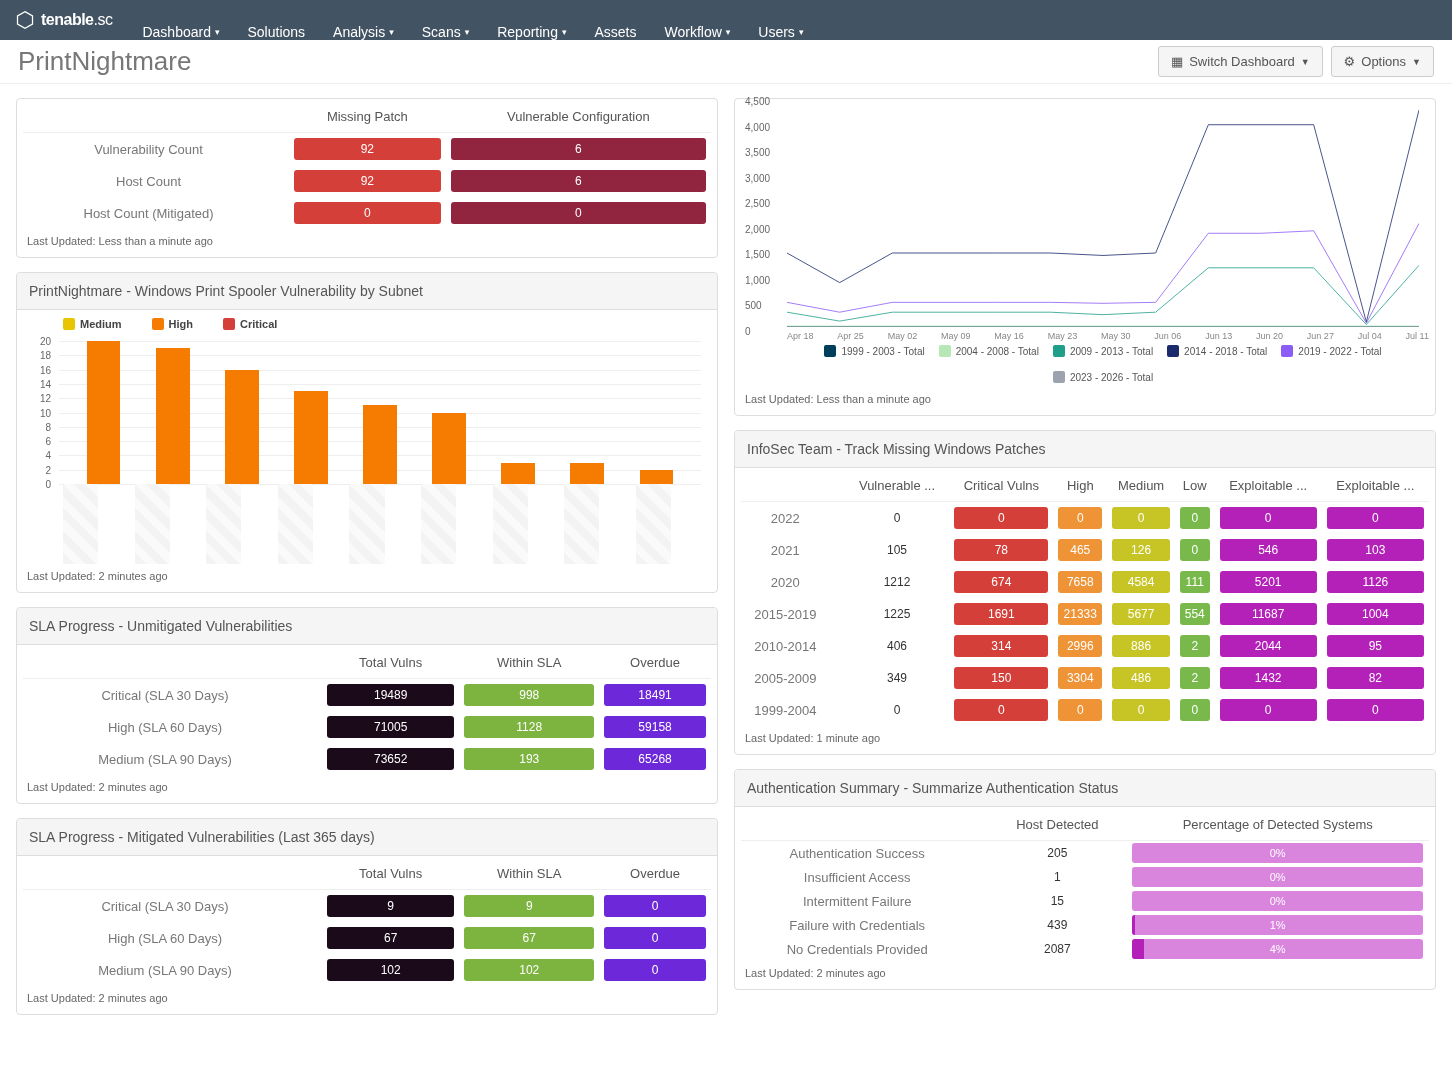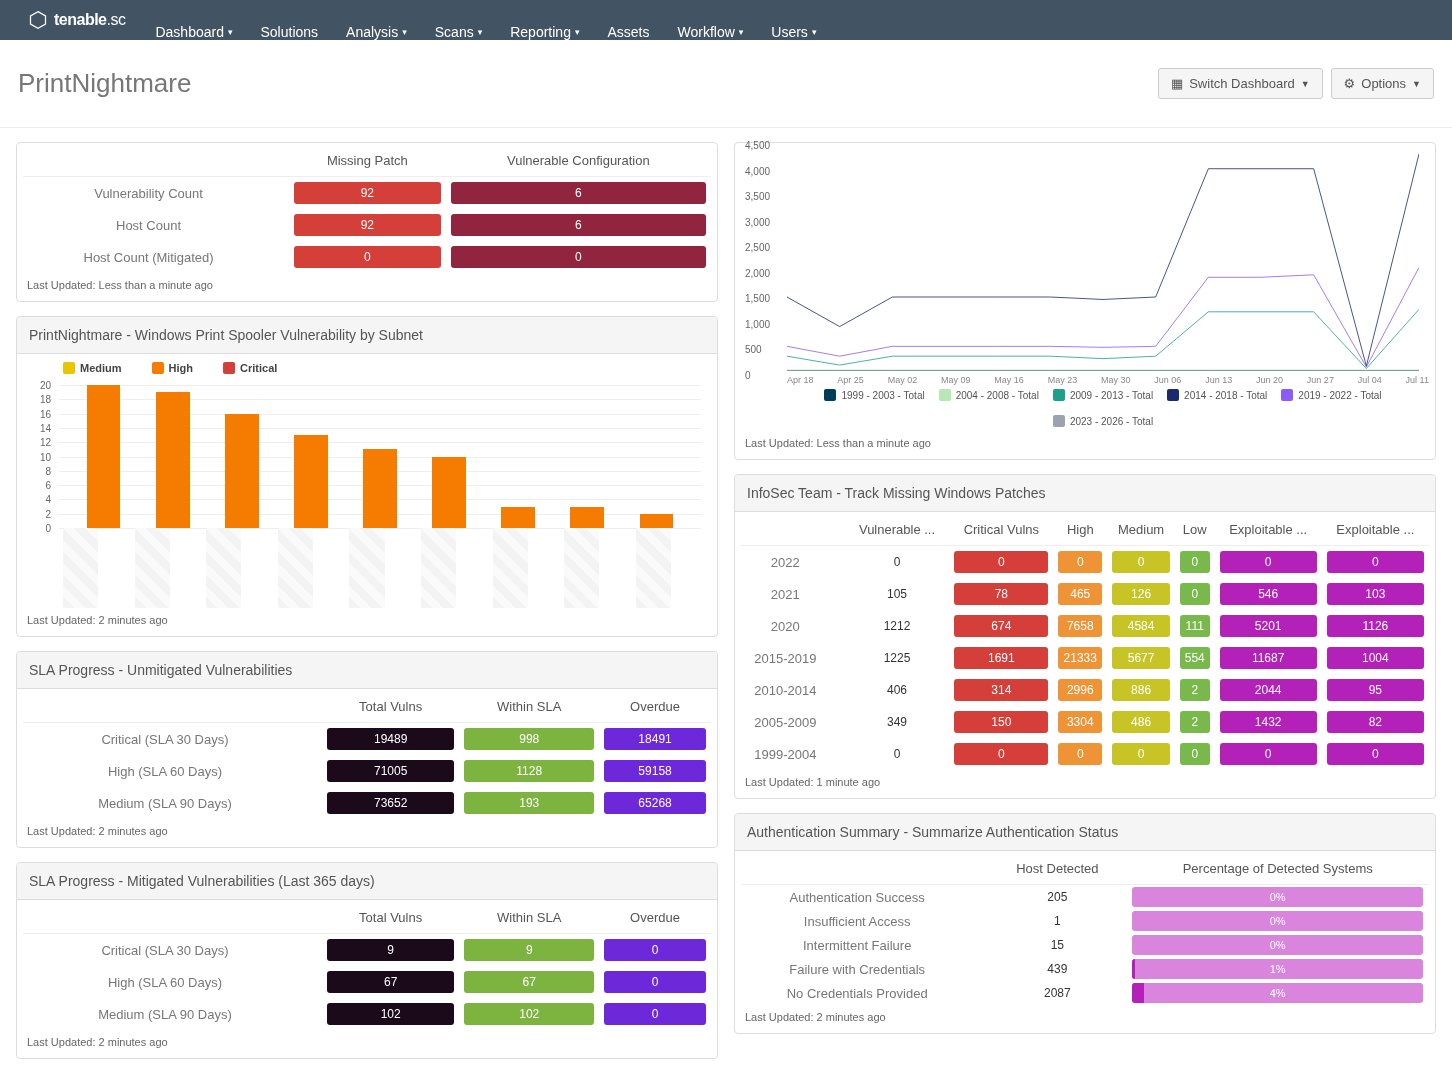--- a/index.html
+++ b/index.html
@@ -1,25 +1,25 @@
 <!DOCTYPE html>
 <html><head>
 <meta charset="utf-8">
 <style>
 * { box-sizing: border-box; margin: 0; padding: 0; }
 body { font-family: -apple-system, BlinkMacSystemFont, "Segoe UI", Arial, sans-serif; background: #fff; color: #333; font-size: 13px; }
-.navbar { background: #425363; color: #fff; height: 40px; display: flex; align-items: center; padding: 0 28px; }
+.navbar { background: #425363; color: #fff; height: 40px; display: flex; align-items: center; padding: 0 15px; }
 .logo { display: flex; align-items: center; font-size: 16px; margin-right: 30px; letter-spacing: -0.5px; }
 .logo svg { margin-right: 6px; }
 .logo-text { font-weight: 300; }
 .logo-text b { font-weight: 600; }
 .nav-items { display: flex; gap: 28px; }
 .nav-item { color: #fff; cursor: pointer; font-size: 14px; display: flex; align-items: center; gap: 4px; margin-top: 23px; }
 .caret { font-size: 9px; }
-.header { padding: 28px 18px; display: flex; justify-content: space-between; border-bottom: 1px solid #eee; }
+.header { padding: 6px 18px; display: flex; justify-content: space-between; border-bottom: 1px solid #eee; }
 .page-title { font-size: 26px; font-weight: 300; color: #777; }
 .header-buttons { display: flex; gap: 8px; }
 .btn { background: #f5f5f5; border: 1px solid #ccc; border-radius: 3px; padding: 7px 12px; font-size: 13px; color: #555; cursor: pointer; display: flex; align-items: center; gap: 6px; }
 .dashboard { display: flex; gap: 16px; padding: 14px 16px; }
 .col { flex: 1; display: flex; flex-direction: column; gap: 14px; }
 .panel { border: 1px solid #ddd; border-radius: 4px; background: #fff; }
 .panel-header { background: #f5f5f5; border-bottom: 1px solid #ddd; padding: 10px 12px; font-size: 14px; color: #555; border-radius: 4px 4px 0 0; }
 .panel-body { padding: 2px 6px 6px 6px; }
 .updated { font-size: 11px; color: #666; padding: 6px 4px 4px 4px; }
 table { width: 100%; border-collapse: collapse; }

